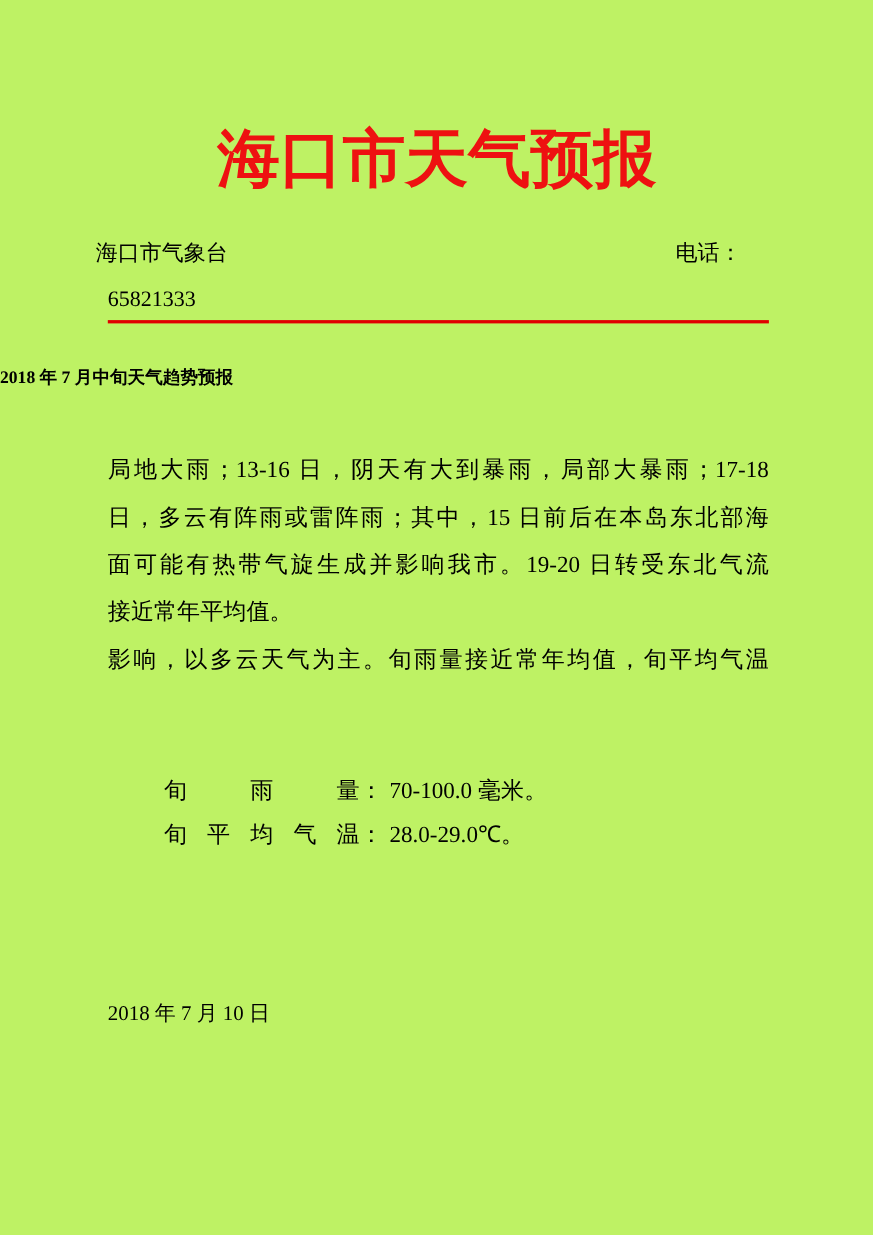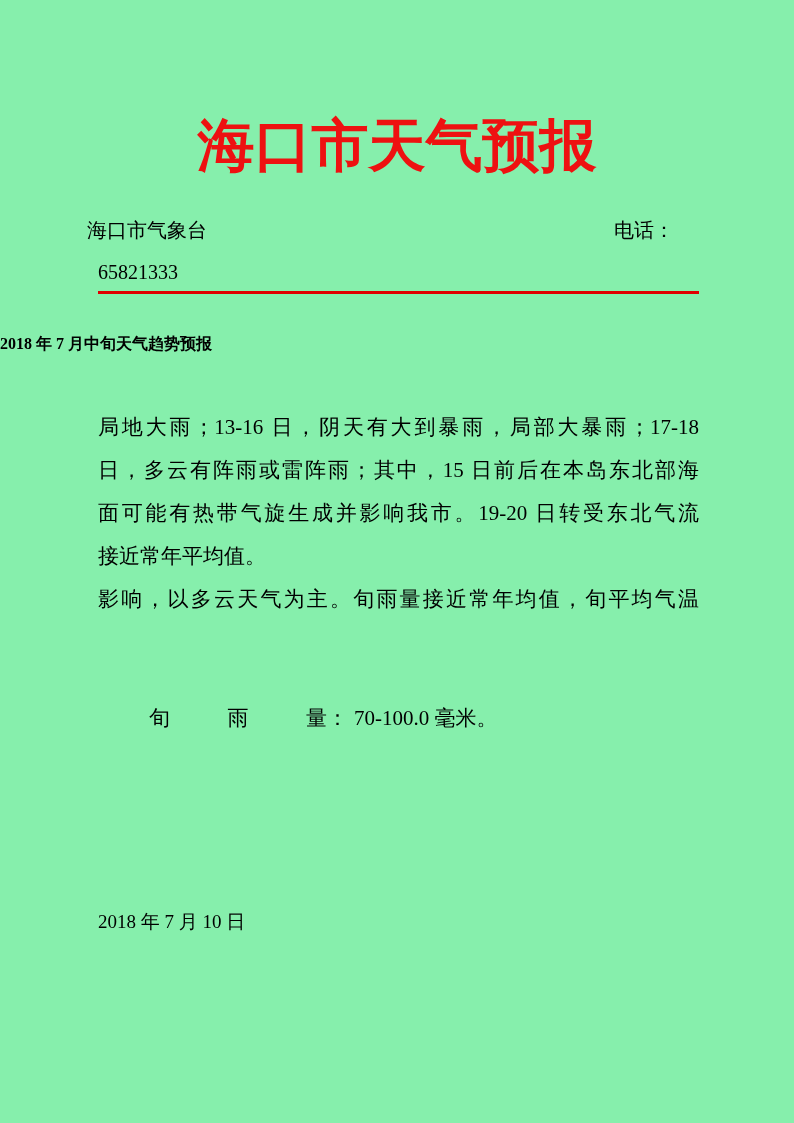--- a/index.html
+++ b/index.html
@@ -6,21 +6,21 @@
     --title-red: #ee1111;
     --divider-red: #e00000;
   }
   * { margin: 0; padding: 0; box-sizing: border-box; }
   html, body { background: #ffffff; }
   .page {
     position: relative;
     width: 794px;
     height: 1123px;
     margin: 0 auto;
-    background: #86efac;
+    background: #bef264;
     overflow: hidden;
     font-family: "Liberation Serif", serif;
     color: #000000;
   }
   .doc-title {
     position: absolute;
     top: 112px; left: 0;
     width: 794px;
     text-align: center;
     font-family: "Liberation Sans", sans-serif;
@@ -128,17 +128,20 @@
     <div class="body-line jline">日，多云有阵雨或雷阵雨；其中，15 日前后在本岛东北部海</div>
     <div class="body-line jline">面可能有热带气旋生成并影响我市。19-20 日转受东北气流</div>
     <div class="body-line">接近常年平均值。</div>
     <div class="body-line jline">影响，以多云天气为主。旬雨量接近常年均值，旬平均气温</div>
   </div>
 
   <div class="stats-block">
     <div class="stat-row">
       <span class="stat-label">旬雨量</span><span class="stat-colon">：</span><span class="stat-value">70-100.0 毫米。</span>
     </div>
+    <div class="stat-row">
+      <span class="stat-label">旬平均气温</span><span class="stat-colon">：</span><span class="stat-value">28.0-29.0℃。</span>
+    </div>
   </div>
 
   <div class="doc-date">2018 年 7 月 10 日</div>
 
 </div>
 
 </body></html>

